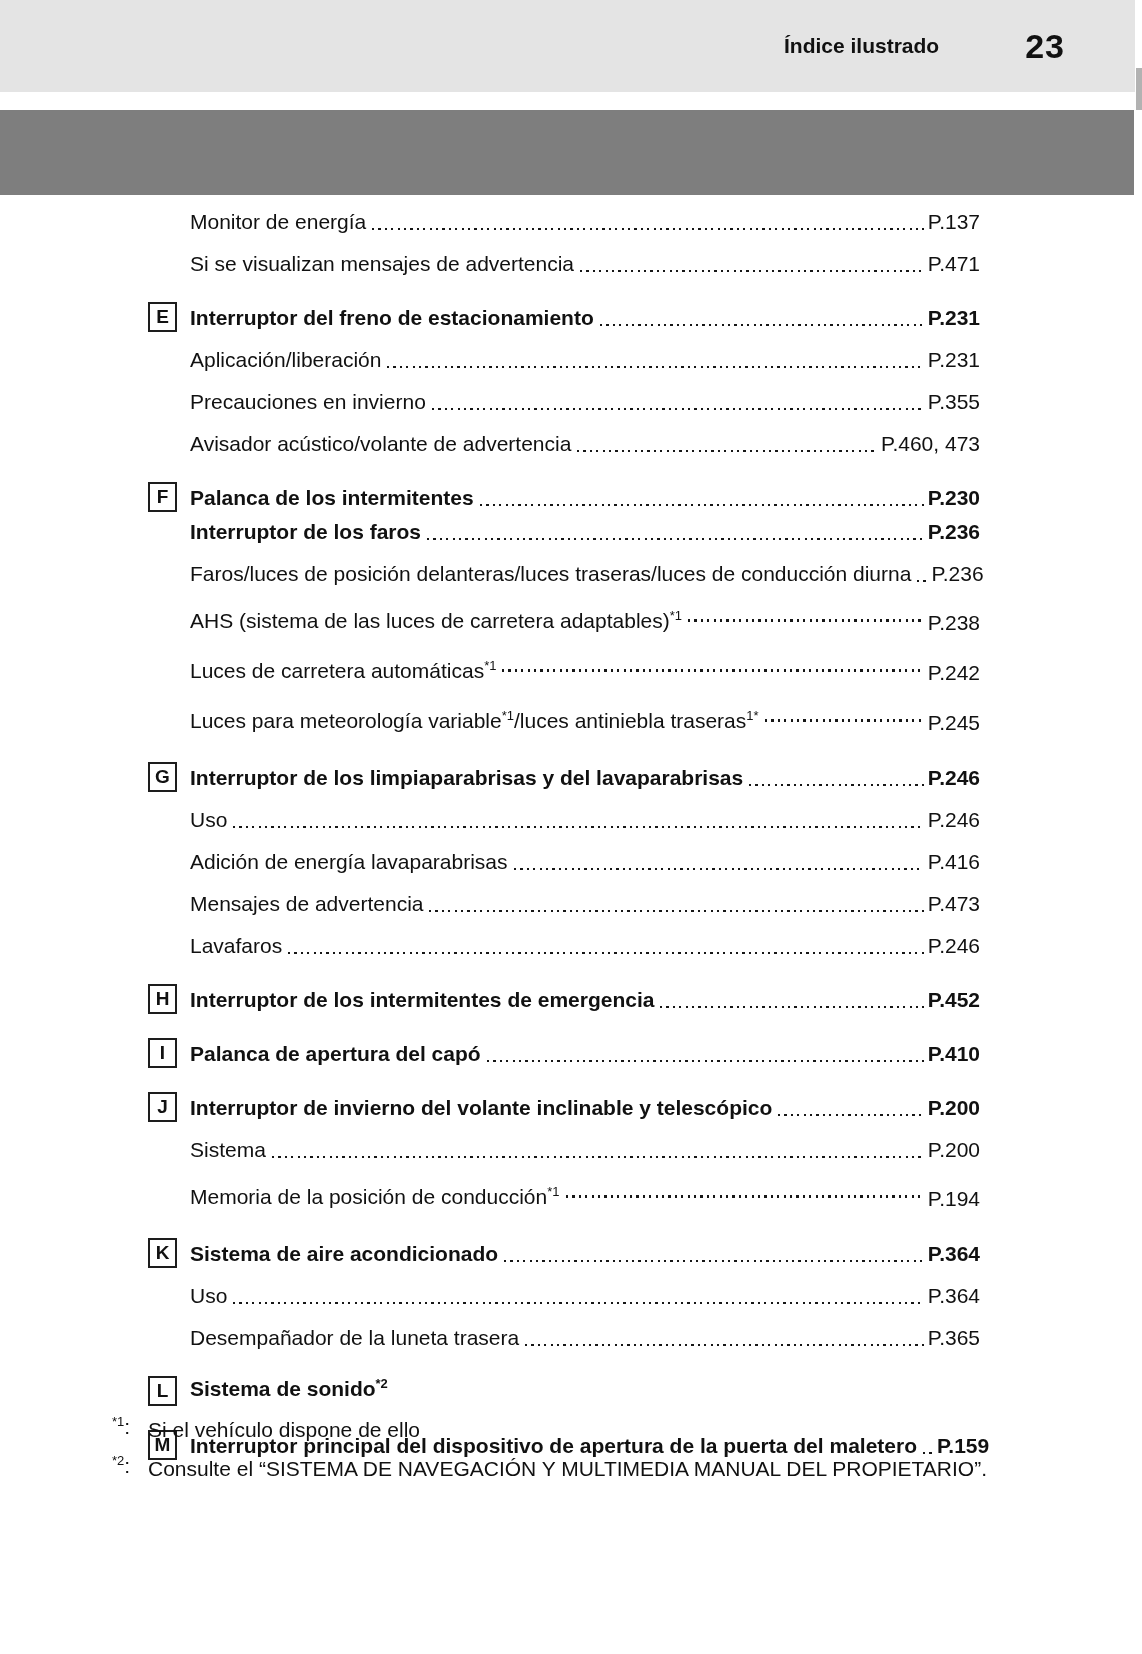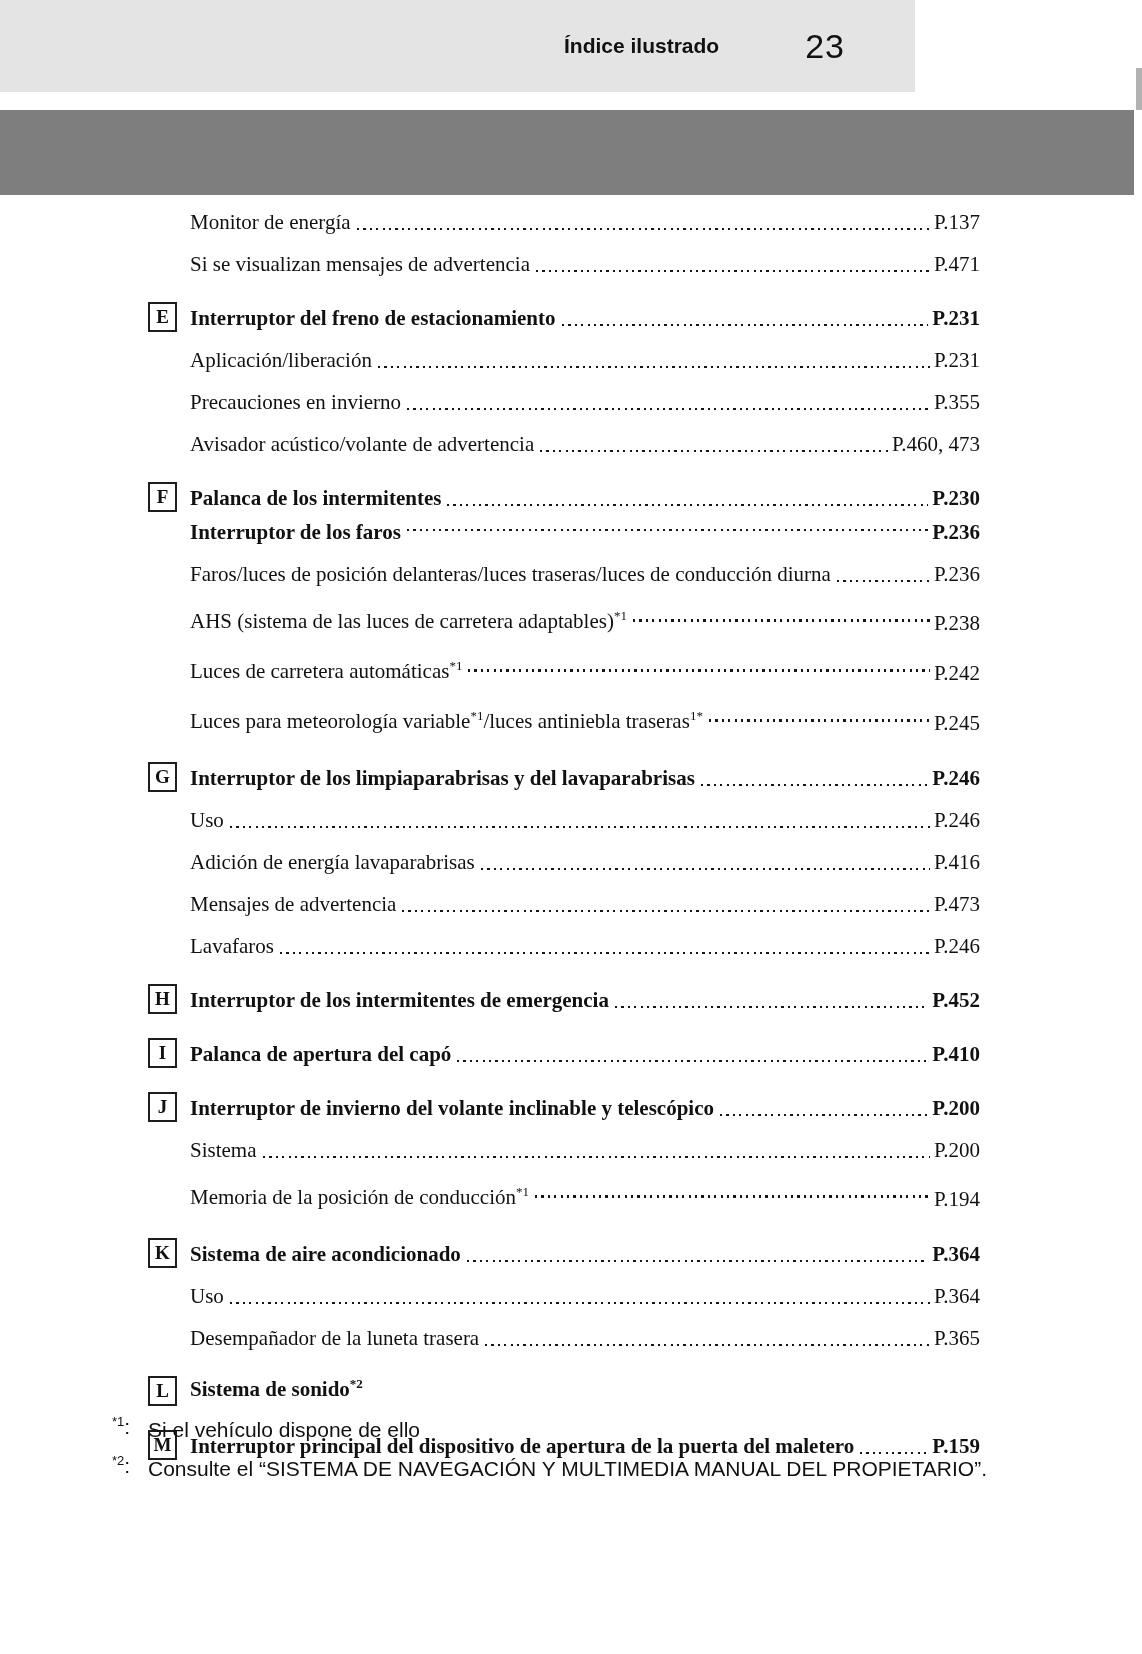--- a/index.html
+++ b/index.html
@@ -3,43 +3,43 @@
 <meta charset="utf-8">
 <style>
   html,body{margin:0;padding:0;}
   body{
     width:1142px;height:1654px;position:relative;overflow:hidden;
     background:#ffffff;color:#111;
     font-family:"Liberation Sans", sans-serif;
   }
   
   .header-band{
-    position:absolute;left:0;top:0;width:915px;height:92px;
+    position:absolute;left:0;top:0;width:1135px;height:92px;
     background:#e4e4e4;
     display:flex;align-items:center;justify-content:flex-end;
   }
   .header-title{font-size:21px;font-weight:bold;margin-right:86px;}
-  .header-pageno{font-size:34px;font-weight:normal;letter-spacing:1px;margin-right:70px;}
+  .header-pageno{font-size:34px;font-weight:bold;letter-spacing:1px;margin-right:70px;}
   
   .section-band{
     position:absolute;left:0;top:110px;width:1134px;height:85px;
     background:#7e7e7e;
   }
   .edge-tab{
     position:absolute;right:0;top:68px;width:6px;height:42px;background:#b2b2b2;
   }
   
   .index{
     position:absolute;left:148px;top:198px;width:832px;
     font-size:21px;line-height:24px;
   }
-  .row{display:flex;align-items:flex-end;margin-top:18px;font-family:Liberation Serif, serif;}
+  .row{display:flex;align-items:flex-end;margin-top:18px;}
   .row:first-child{margin-top:12px;}
   .row.main{font-weight:bold;margin-top:26px;}
-  .row.sp-tight{margin-top:10px;align-items:center;}
+  .row.sp-tight{margin-top:10px;}
   .row.sp-loose{margin-top:23px;align-items:center;}
   .letter-cell{flex:0 0 42px;width:42px;}
   .letter-box{
     display:inline-flex;width:25px;height:26px;border:2px solid #1d1d1d;
     align-items:center;justify-content:center;
     font-size:19px;font-weight:bold;background:#fff;margin-bottom:-2px;
   }
   .label{white-space:nowrap;}
   .sup{
     display:inline-block;transform:translateY(-8px);

